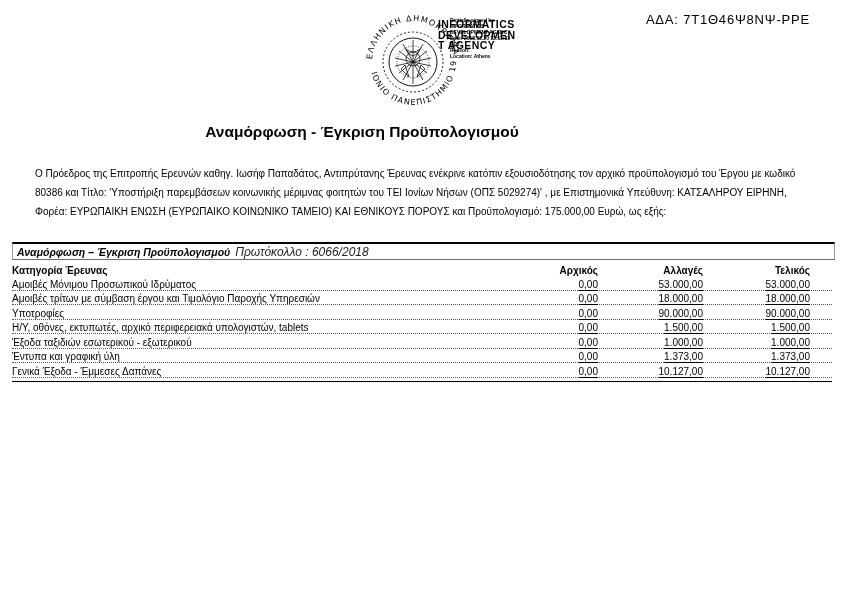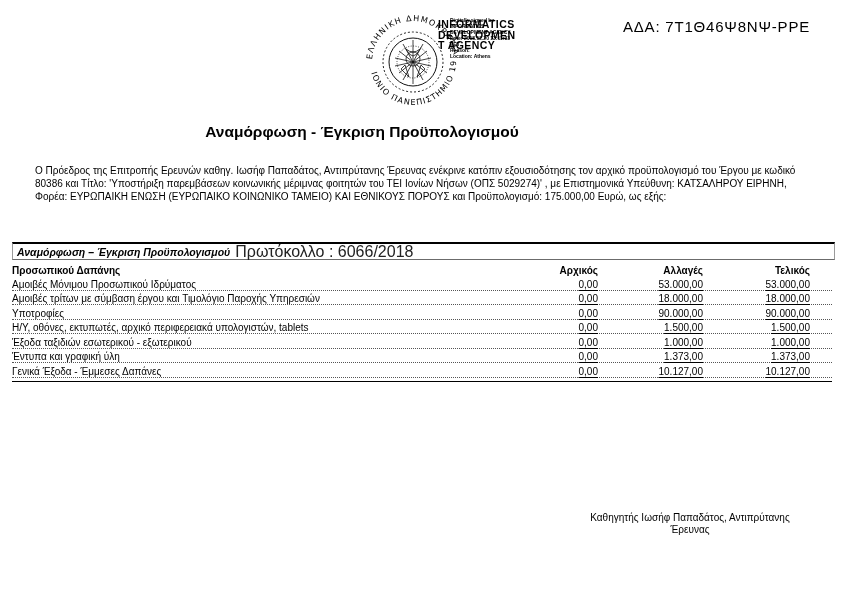--- a/index.html
+++ b/index.html
@@ -2,51 +2,51 @@
 <html><head>
 <meta charset="utf-8">
 <style>
   html,body{margin:0;padding:0;background:#888;}
   .page{
     position:relative;width:842px;height:594px;background:#ffffff;
     font-family:"Liberation Sans","DejaVu Sans",sans-serif;color:#000;
     overflow:hidden;margin:0 auto;
   }
   .ada{
-    position:absolute;top:12px;right:32px;font-size:15px;letter-spacing:.8px;
-    color:#000;white-space:nowrap;margin-top:6px;
+    position:absolute;top:12px;right:32px;font-size:13px;letter-spacing:.8px;
+    color:#000;white-space:nowrap;
   }
   
   .seal-wrap{position:absolute;left:362px;top:11px;width:102px;height:102px;}
   .stamp-overlay{
     position:absolute;left:76px;top:8px;width:120px;
     font-weight:bold;font-size:10.5px;line-height:10.5px;letter-spacing:.4px;color:#000;
   }
   .sig-block{
     position:absolute;left:450px;top:17px;width:95px;
     font-size:5px;line-height:6px;font-weight:bold;color:#000;
   }
   
   .doc-title{
     position:absolute;top:123px;left:0;width:724px;text-align:center;
     font-size:15.5px;font-weight:bold;
   }
   
   .intro{
     position:absolute;left:35px;top:164px;width:782px;
-    font-size:10px;line-height:13px;text-align:left;
+    font-size:10px;line-height:19px;text-align:left;
   }
   
   .section-bar{
     position:absolute;left:12px;top:242px;width:817px;height:15px;
     border:1px solid #9a9a9a;border-top:2px solid #000;border-bottom:1px solid #6b6b6b;
     display:flex;align-items:center;gap:5px;padding-left:4px;
   }
   .section-heading{font-size:10.5px;font-weight:bold;font-style:italic;}
-  .section-protocol{font-size:16px;color:#222;}
+  .section-protocol{font-size:12px;font-style:italic;color:#222;}
   
   .budget-table{position:absolute;left:12px;top:262px;width:820px;}
   .t-row{display:flex;height:13.5px;align-items:flex-end;}
   .t-head{height:14px;font-weight:bold;}
   .t-body .t-row{border-bottom:1px dotted #555;}
   .c-cat{flex:1;font-size:10px;white-space:nowrap;overflow:hidden;}
   .c-num{width:88px;text-align:right;font-size:10px;white-space:nowrap;}
   .c-num2{width:105px;}
   .c-num3{width:107px;}
   .c-spacer{width:22px;}
@@ -122,21 +122,21 @@
 
   <div class="intro">Ο Πρόεδρος  της Επιτροπής Ερευνών καθηγ. Ιωσήφ Παπαδάτος, Αντιπρύτανης Έρευνας ενέκρινε κατόπιν εξουσιοδότησης  τον αρχικό προϋπολογισμό του Έργου με κωδικό 80386 και Τίτλο: 'Υποστήριξη παρεμβάσεων κοινωνικής μέριμνας φοιτητών του ΤΕΙ Ιονίων Νήσων (ΟΠΣ 5029274)' , με Επιστημονικά Υπεύθυνη: ΚΑΤΣΑΛΗΡΟΥ ΕΙΡΗΝΗ, Φορέα: ΕΥΡΩΠΑΙΚΗ ΕΝΩΣΗ (ΕΥΡΩΠΑΙΚΟ ΚΟΙΝΩΝΙΚΟ ΤΑΜΕΙΟ) ΚΑΙ ΕΘΝΙΚΟΥΣ ΠΟΡΟΥΣ και Προϋπολογισμό: 175.000,00 Ευρώ, ως εξής:</div>
 
   <div class="section-bar">
     <span class="section-heading">Αναμόρφωση – Έγκριση Προϋπολογισμού</span>
     <span class="section-protocol">Πρωτόκολλο : 6066/2018</span>
   </div>
 
   <div class="budget-table">
     <div class="t-row t-head">
-      <div class="c-cat">Προσωπικού Δαπάνης</div>
+      <div class="c-cat">Κατηγορία Έρευνας</div>
       <div class="c-num">Αρχικός</div>
       <div class="c-num c-num2">Αλλαγές</div>
       <div class="c-num c-num3">Τελικός</div>
       <div class="c-spacer"></div>
     </div>
     <div class="t-body">
 
         <div class="t-row">
           <div class="c-cat">Αμοιβές Μόνιμου Προσωπικού Ιδρύματος</div>
           <div class="c-num">0,00</div>
@@ -189,18 +189,14 @@
           <div class="c-cat">Γενικά Έξοδα - Έμμεσες Δαπάνες</div>
           <div class="c-num">0,00</div>
           <div class="c-num c-num2">10.127,00</div>
           <div class="c-num c-num3">10.127,00</div>
           <div class="c-spacer"></div>
         </div>
       </div>
     <div class="table-bottom-line"></div>
   </div>
 
-  <div class="signoff-name">
-    <div>Καθηγητής  Ιωσήφ  Παπαδάτος, Αντιπρύτανης</div>
-    <div>Έρευνας</div>
-  </div>
 
 </div>
 
 </body></html>

